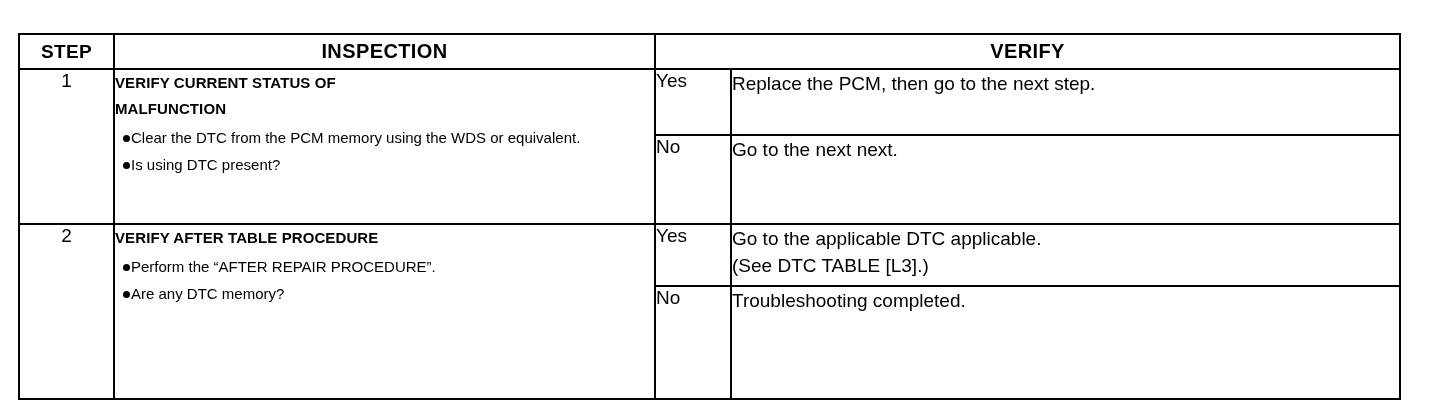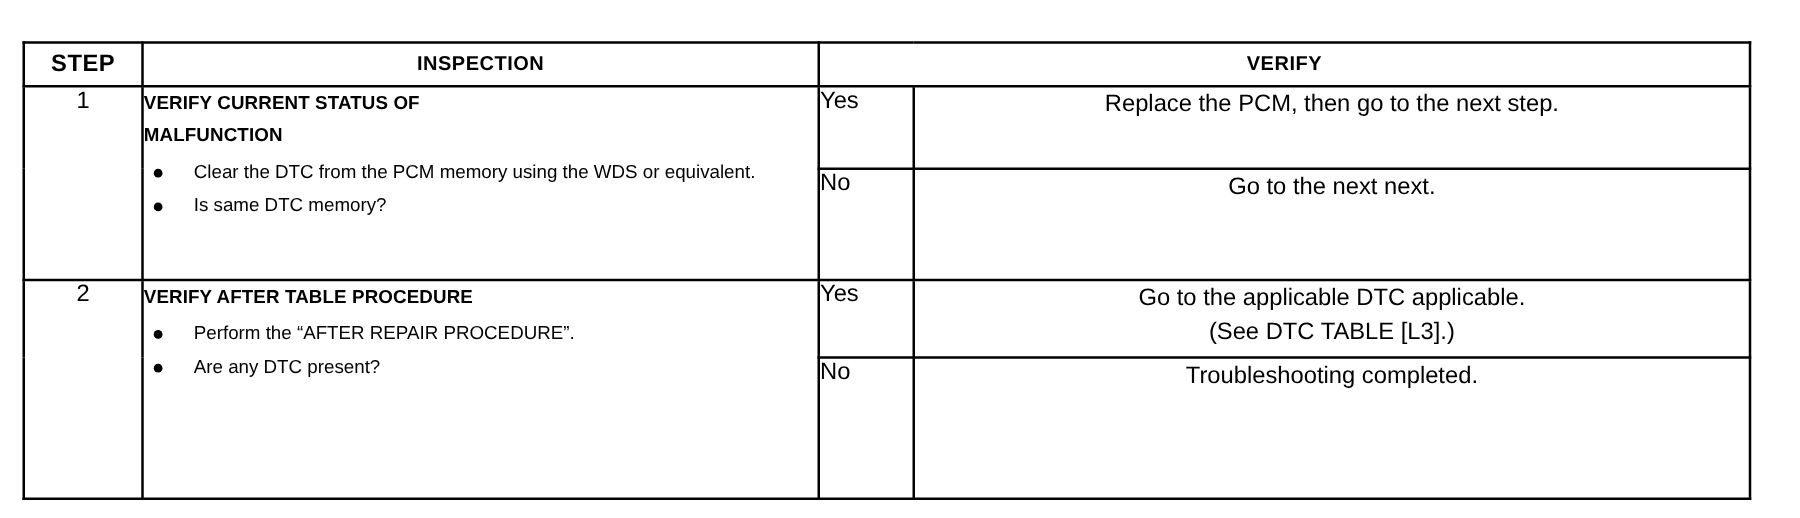--- a/index.html
+++ b/index.html
@@ -56,21 +56,21 @@
   col.c-step { width: 95px; }
   col.c-insp { width: 541px; }
   col.c-yn   { width: 76px; }
   col.c-act  { width: 669px; }
 
   
   .hdr td {
     height: 33px;
     text-align: center;
     vertical-align: middle;
-    font-size: 16px;
+    font-size: 20px;
     font-weight: bold;
     letter-spacing: 0.4px;
   }
   .hdr .h-step { font-size: 19px; margin-top: 22px; }
 
   
   .step-cell {
     text-align: center;
     font-size: 19px;
     padding-top: 11px;
@@ -86,21 +86,21 @@
     letter-spacing: 0.1px;
     line-height: 26px;
   }
   .insp-list {
     list-style: none;
     margin: 3px 0 0 0;
     padding: 0;
   }
   .insp-list li {
     position: relative;
-    padding-left: 40px;
+    padding-left: 16px;
     margin-bottom: 1px;
     line-height: 26px;
   }
   .insp-list li .bullet {
     position: absolute;
     left: 8px;
     top: 10px;
     width: 7px;
     height: 7px;
     background: #000000;
@@ -109,21 +109,20 @@
 
   .yn-cell {
     font-size: 19px;
     padding-top: 8px;
   }
 
   .act-cell {
     padding: 8px 8px 8px 11px;
     font-size: 19px;
     line-height: 27px;
-    text-align: center;
   }
   .act-line { display: block; }
 
   
   .r1-yes { height: 64px; }
   .r1-no  { height: 87px; }
   .r2-yes { height: 60px; }
   .r2-no  { height: 111px; }
 </style>
 </head>
@@ -155,21 +154,21 @@
             <span>VERIFY CURRENT STATUS OF</span><br>
             <span>MALFUNCTION</span>
           </div>
           <ul class="insp-list">
             <li>
               <span class="bullet"></span>
               <span>Clear the DTC from the PCM memory using the WDS or equivalent.</span>
             </li>
             <li>
               <span class="bullet"></span>
-              <span>Is same DTC memory?</span>
+              <span>Is using DTC present?</span>
             </li>
           </ul>
         </td>
 
         <td class="yn-cell r1-yes">Yes</td>
 
         <td class="act-cell r1-yes">
           <span class="act-line">Replace the PCM, then go to the next step.</span>
         </td>
       </tr>
@@ -189,21 +188,21 @@
           <div class="insp-title">
             <span>VERIFY AFTER TABLE PROCEDURE</span>
           </div>
           <ul class="insp-list">
             <li>
               <span class="bullet"></span>
               <span>Perform the “AFTER REPAIR PROCEDURE”.</span>
             </li>
             <li>
               <span class="bullet"></span>
-              <span>Are any DTC present?</span>
+              <span>Are any DTC memory?</span>
             </li>
           </ul>
         </td>
 
         <td class="yn-cell r2-yes">Yes</td>
 
         <td class="act-cell r2-yes">
           <span class="act-line">Go to the applicable DTC applicable.</span>
           <span class="act-line">(See DTC TABLE [L3].)</span>
         </td>

